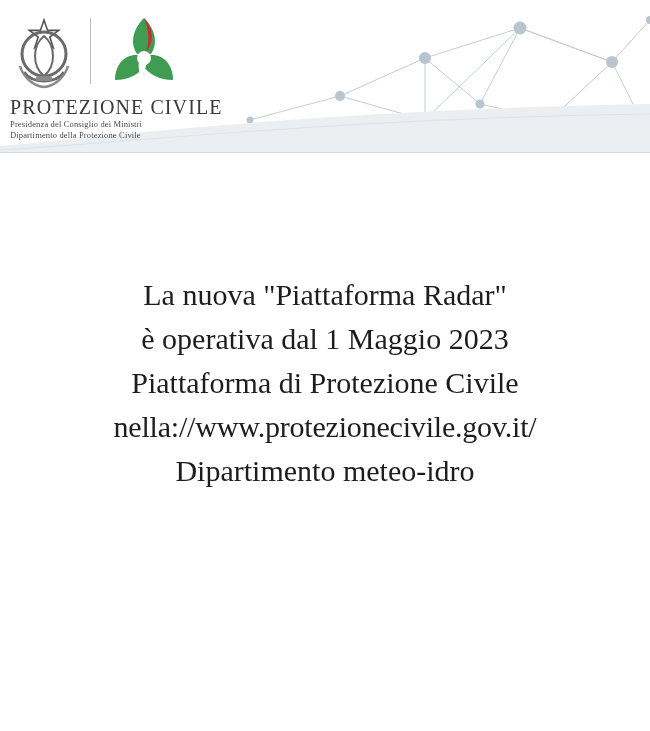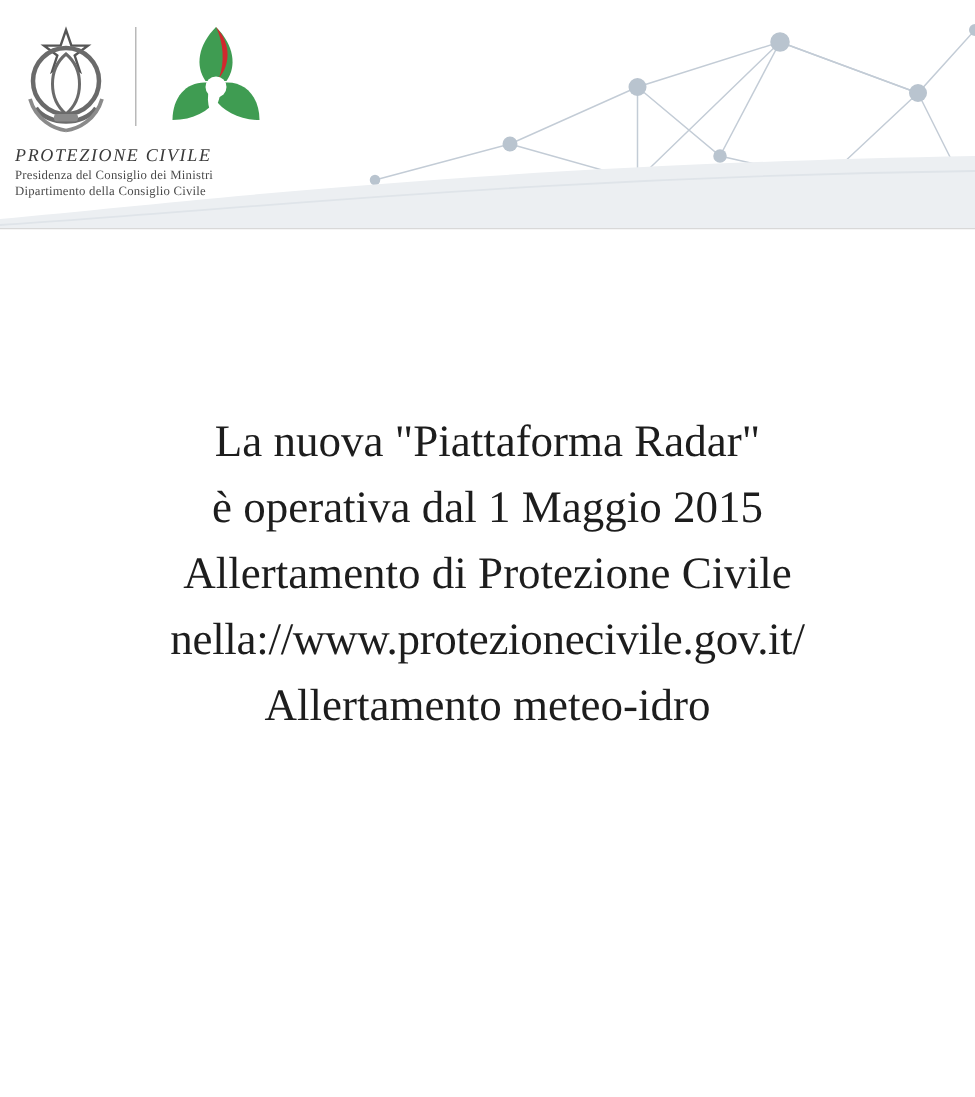--- a/index.html
+++ b/index.html
@@ -64,26 +64,25 @@
     flex: none;
   }
   .emblem-pc {
     width: 78px;
     height: 78px;
     flex: none;
   }
 
   .logo-title {
     font-family: "Liberation Serif", serif;
-    font-size: 12px;
+    font-size: 20px;
     letter-spacing: 1.1px;
     color: #3a3a3a;
     margin-top: 4px;
     font-weight: 400;
-    font-style: italic;
   }
   .logo-sub1, .logo-sub2 {
     font-family: "Liberation Serif", serif;
     font-size: 8.5px;
     letter-spacing: 0.15px;
     color: #4a4a4a;
     line-height: 10.5px;
   }
   .logo-sub1 { margin-top: 0; }
 
@@ -170,25 +169,25 @@
         <path d="M39 4 C 44 14, 45 28, 41 38 C 48 30, 50 16, 39 4 Z" fill="#d1282e"></path>
         <path d="M10 66 C 10 50, 20 40, 33 41 L40 52 C 34 60, 24 66, 10 66 Z" fill="#3f9c52"></path>
         <path d="M68 66 C 68 50, 58 40, 45 41 L38 52 C 44 60, 54 66, 68 66 Z" fill="#3f9c52"></path>
         <path d="M39 38 C 33 44, 32 54, 36 62 C 42 54, 44 44, 39 38 Z" fill="#ffffff"></path>
         <circle cx="39" cy="44" r="7" fill="#ffffff"></circle>
       </svg>
     </div>
 
     <div class="logo-title">PROTEZIONE CIVILE</div>
     <div class="logo-sub1">Presidenza del Consiglio dei Ministri</div>
-    <div class="logo-sub2">Dipartimento della Consiglio Civile</div>
+    <div class="logo-sub2">Dipartimento della Protezione Civile</div>
   </div>
 </div>
 
 <div class="main">
   <div class="message">
     <span class="line">La nuova "Piattaforma Radar"</span>
-    <span class="line">è operativa dal 1 Maggio 2015</span>
-    <span class="line">Allertamento di Protezione Civile</span>
+    <span class="line">è operativa dal 1 Maggio 2023</span>
+    <span class="line">Piattaforma di Protezione Civile</span>
     <span class="line url">nella://www.protezionecivile.gov.it/</span>
-    <span class="line">Allertamento meteo-idro</span>
+    <span class="line">Dipartimento meteo-idro</span>
   </div>
 </div>
 
 </body></html>

